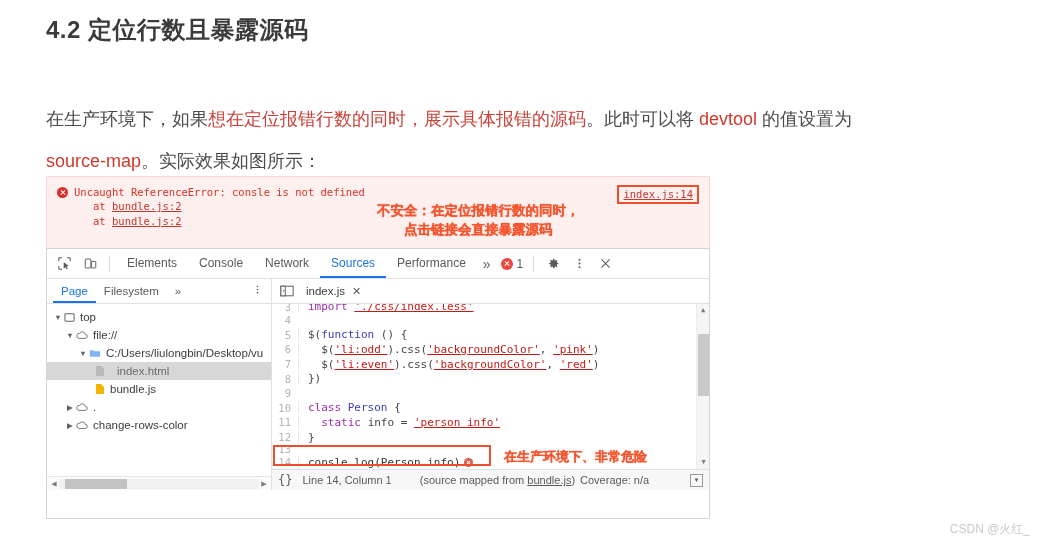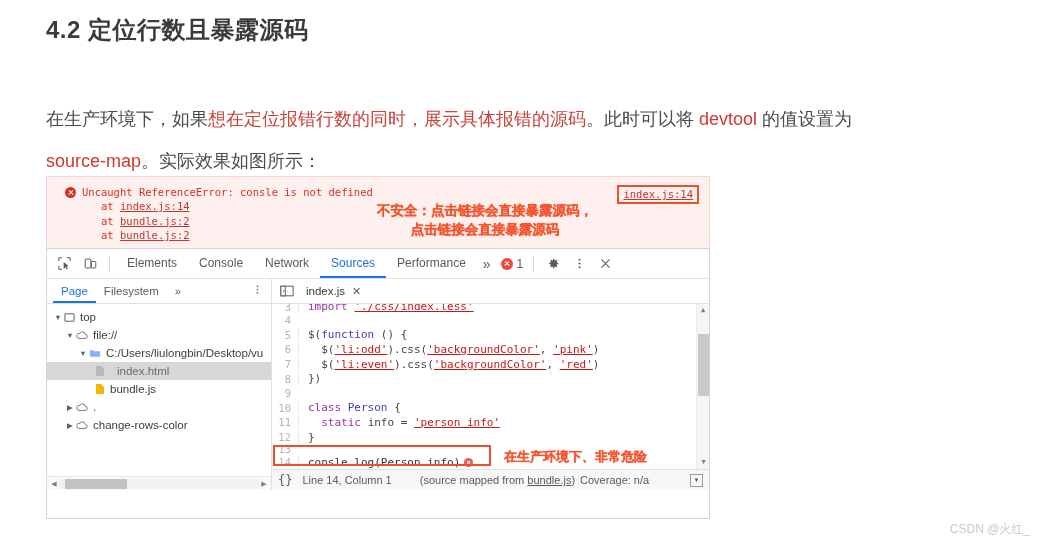--- a/index.html
+++ b/index.html
@@ -33,21 +33,21 @@
     background:#fff;
   }
 
   
   .console-block {
     position:relative;
     width:664px; height:72px;
     background:#fdf0ef;
     border:1px solid #f6d7d3;
     border-bottom:none;
-    padding:8px 0 0 18px;
+    padding:8px 0 0 10px;
     font-family:"DejaVu Sans Mono","Liberation Mono",monospace;
     font-size:10.5px;
     color:#d93025;
   }
   .err-icon {
     display:inline-block; width:11px; height:11px; border-radius:50%;
     background:#d93025; color:#fff; position:relative; top:2px;
     margin-right:6px;
   }
   .err-icon::before, .err-icon::after {
@@ -240,37 +240,33 @@
 </div>
 
 <div class="figure">
 
   <div class="console-block">
     <div class="err-line">
       <span class="err-icon"></span><span>Uncaught ReferenceError: consle is not defined</span>
     </div>
     <div class="err-stack">
       <span>at</span>
-      <a href="#">index.js:14</a>
+      <a href="#">bundle.js:2</a>
     </div>
     <div class="err-stack">
       <span>at</span>
       <a href="#">bundle.js:2</a>
     </div>
-    <div class="err-stack">
-      <span>at</span>
-      <a href="#">bundle.js:2</a>
-    </div>
 
     <div class="js-link-box">
       <span>index.js:14</span>
     </div>
 
     <div class="annot annot-console">
-      <div>不安全：点击链接会直接暴露源码，</div>
+      <div>不安全：在定位报错行数的同时，</div>
       <div>点击链接会直接暴露源码</div>
     </div>
   </div>
 
   <div class="devtools">
 
     <div class="dt-toolbar">
       <div class="dt-icon-btn">
         <svg width="13" height="13" viewBox="0 0 16 16">
           <path d="M1 1h4M1 1v4M15 1h-4M15 1v4M1 15h4M1 15v-4" stroke="#5a5a5a" fill="none" stroke-width="1.3"></path>

